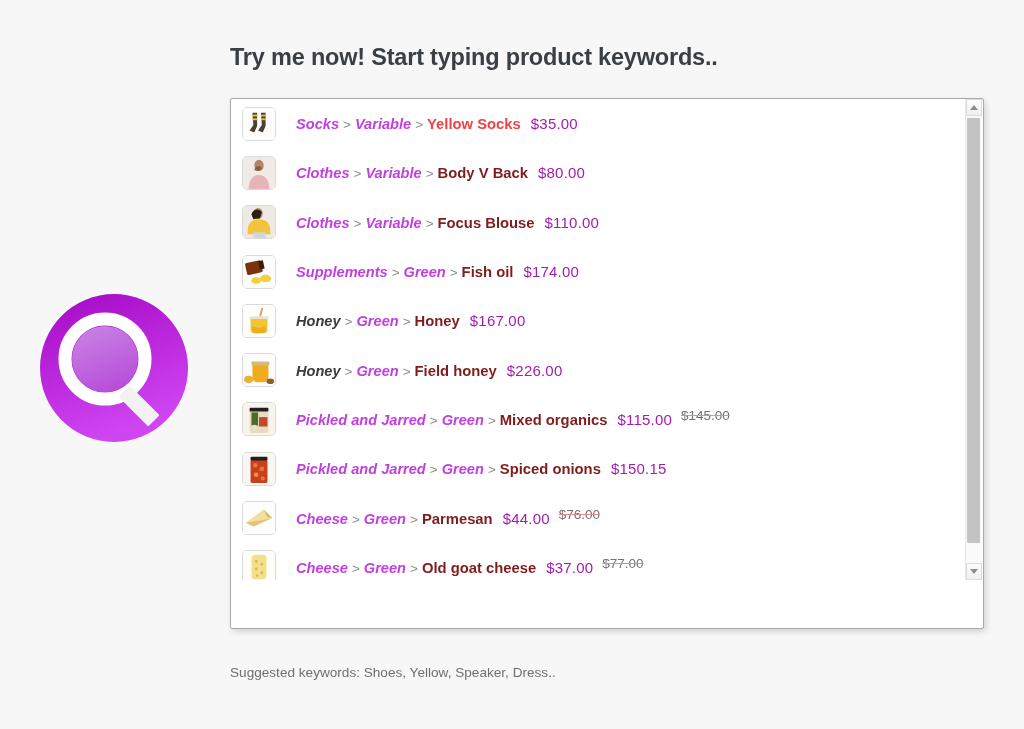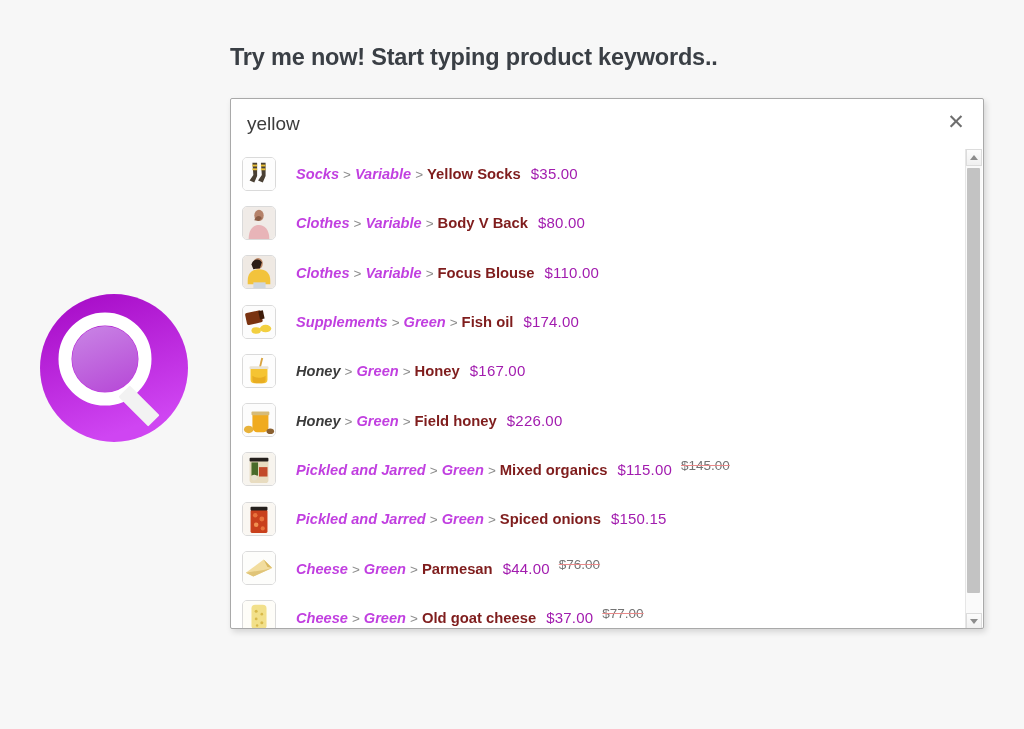--- a/index.html
+++ b/index.html
@@ -122,21 +122,21 @@
     color: #8d8d8d;
     margin: 0 4px;
     font-weight: 400;
     font-size: 13.5px;
   }
   .pname {
     font-weight: bold;
     color: #7f1d1d;
     font-size: 14.8px;
   }
-  .pname.dark { color: #7f1d1d; }
+  .pname.dark { color: #ef4444; }
   .price {
     color: #a21caf;
     font-size: 15px;
     margin-left: 10px;
     letter-spacing: 0.2px;
   }
   .price-old {
     color: #737373;
     font-size: 13.5px;
     margin-left: 9px;
@@ -210,24 +210,20 @@
       <circle cx="66" cy="66" r="40" fill="none" stroke="#ffffff" stroke-width="13"></circle>
       <circle cx="66" cy="66" r="33" fill="url(#gLens)"></circle>
       <rect x="92" y="92" width="16" height="42" rx="1" fill="#f2f2f2" transform="rotate(-45 100 113)"></rect>
     </svg>
   </div>
 
   <div class="page-title">Try me now! Start typing product keywords..</div>
 
   <div class="search-panel">
 
-    <div class="search-bar">
-      <input class="search-input" type="text" value="yellow" style="">
-      <div class="close-btn">✕</div>
-    </div>
 
     <div class="results-area">
 
       <div class="results-list" id="results-list">
           <div class="result-row">
             <div class="thumb">
               <svg viewBox="0 0 34 34">
                 <rect width="34" height="34" fill="#fdfdfd"></rect>
                 <path d="M10 5h5v14l-3 7 -5-2 4-6z" fill="#4a4034"></path>
                 <path d="M19 5h5v14l-3 7 -5-2 4-6z" fill="#4a4034"></path>
@@ -433,14 +429,15 @@
           <div class="sb-thumb"></div>
         </div>
         <div class="sb-btn down">
           <span class="sb-arrow down"></span>
         </div>
       </div>
 
     </div>
   </div>
 
+  <div class="suggested">Suggested keywords: Shoes, Yellow, Speaker, Dress..</div>
 
 </div>
 
 </body></html>

